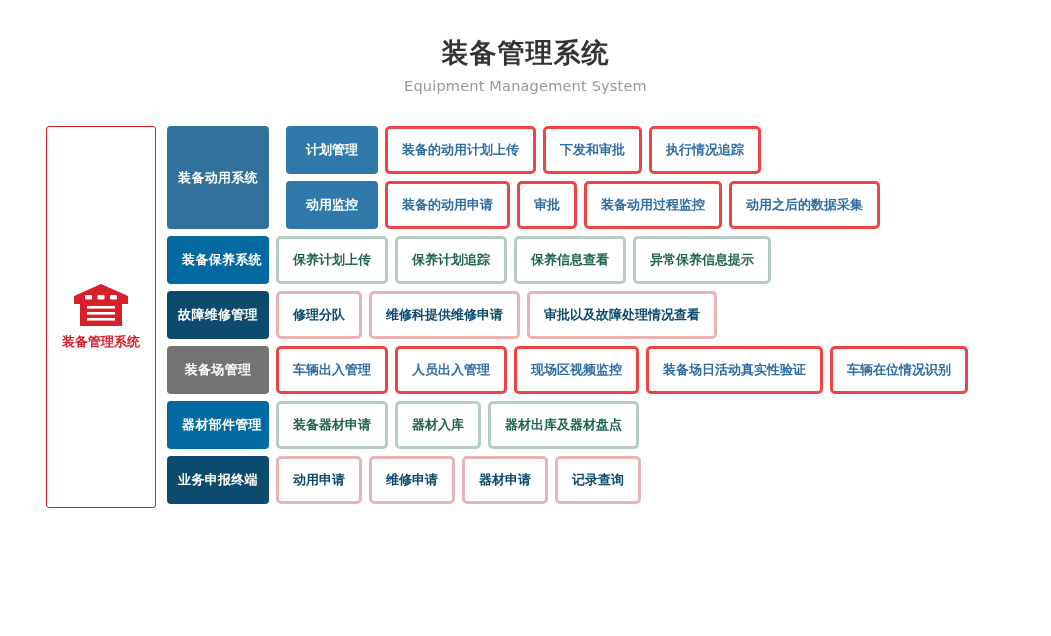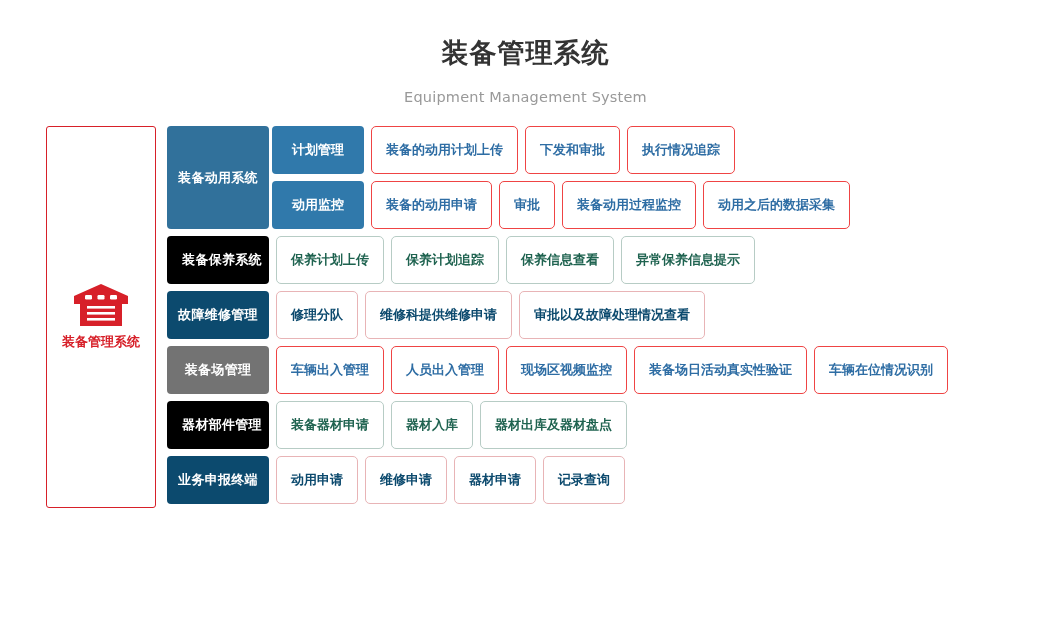--- a/index.html
+++ b/index.html
@@ -25,21 +25,21 @@
   #page-title {
     font-size: 27px;
     font-weight: bold;
     color: #333333;
     letter-spacing: 1px;
     line-height: 1.25;
   }
   #page-subtitle {
     font-size: 14.5px;
     color: #999999;
-    margin-top: 19px;
+    margin-top: 8px;
     letter-spacing: .2px;
   }
 
   
   #content {
     position: absolute;
     left: 0;
     top: 126px;
     width: 1051px;
     display: flex;
@@ -93,60 +93,60 @@
     font-weight: bold;
     display: flex;
     align-items: center;
     justify-content: center;
     text-align: center;
     box-sizing: border-box;
     letter-spacing: .3px;
   }
   .cat-chip.blue  { background: #31719b; }
   .cat-chip.blue2 { background: #737373; }
-  .cat-chip.green { background: #000000; padding-left: 8px; }
+  .cat-chip.green { background: #0369a1; padding-left: 8px; }
   .cat-chip.red   { background: #0c4a6e; }
 
   
   .subrows {
     display: flex;
     flex-direction: column;
     justify-content: center;
   }
   .subrow {
     display: flex;
     align-items: stretch;
   }
   .subrow + .subrow { margin-top: 7px; }
 
   
   .sub-chip {
     width: 92px;
     height: 48px;
     flex: none;
-    margin-left: 3px;
+    margin-left: 17px;
     border-radius: 4px;
     background: #3079ab;
     color: #ffffff;
     font-size: 13px;
     font-weight: bold;
     display: flex;
     align-items: center;
     justify-content: center;
     text-align: center;
     box-sizing: border-box;
   }
 
   
   .leaf {
     height: 48px;
     margin-left: 7px;
     padding: 0 14px;
     border-radius: 5px;
-    border: 1px solid #ef4444;
+    border: 3px solid #ef4444;
     background: #ffffff;
     color: #2e6da4;
     font-size: 13px;
     font-weight: bold;
     display: flex;
     align-items: center;
     justify-content: center;
     text-align: center;
     white-space: nowrap;
     box-sizing: border-box;

